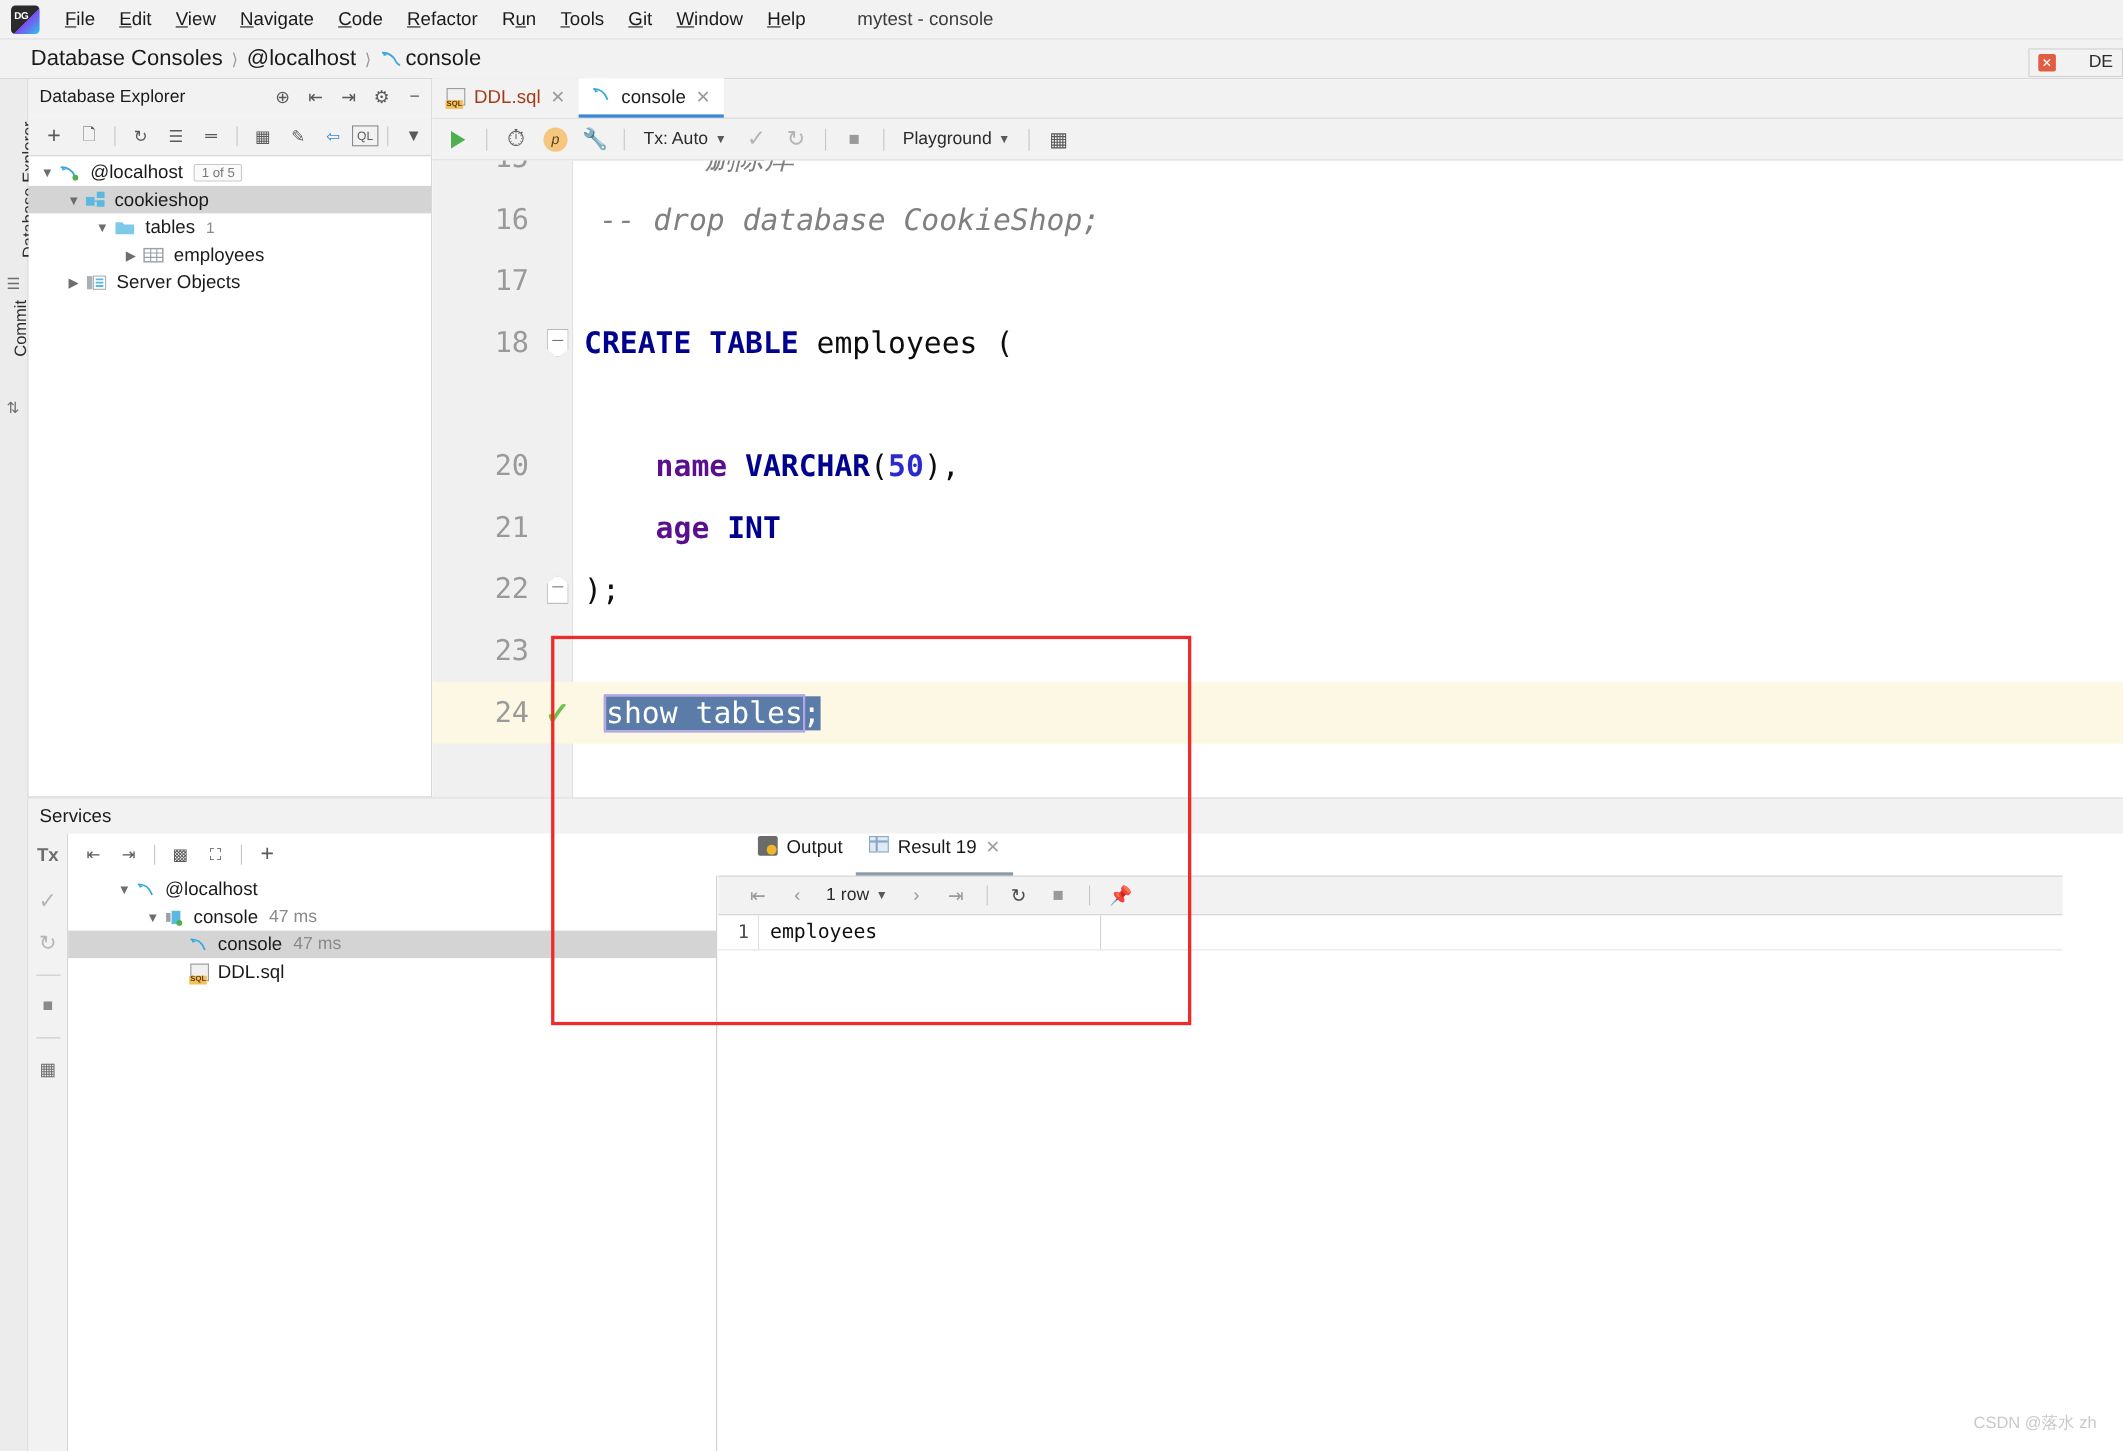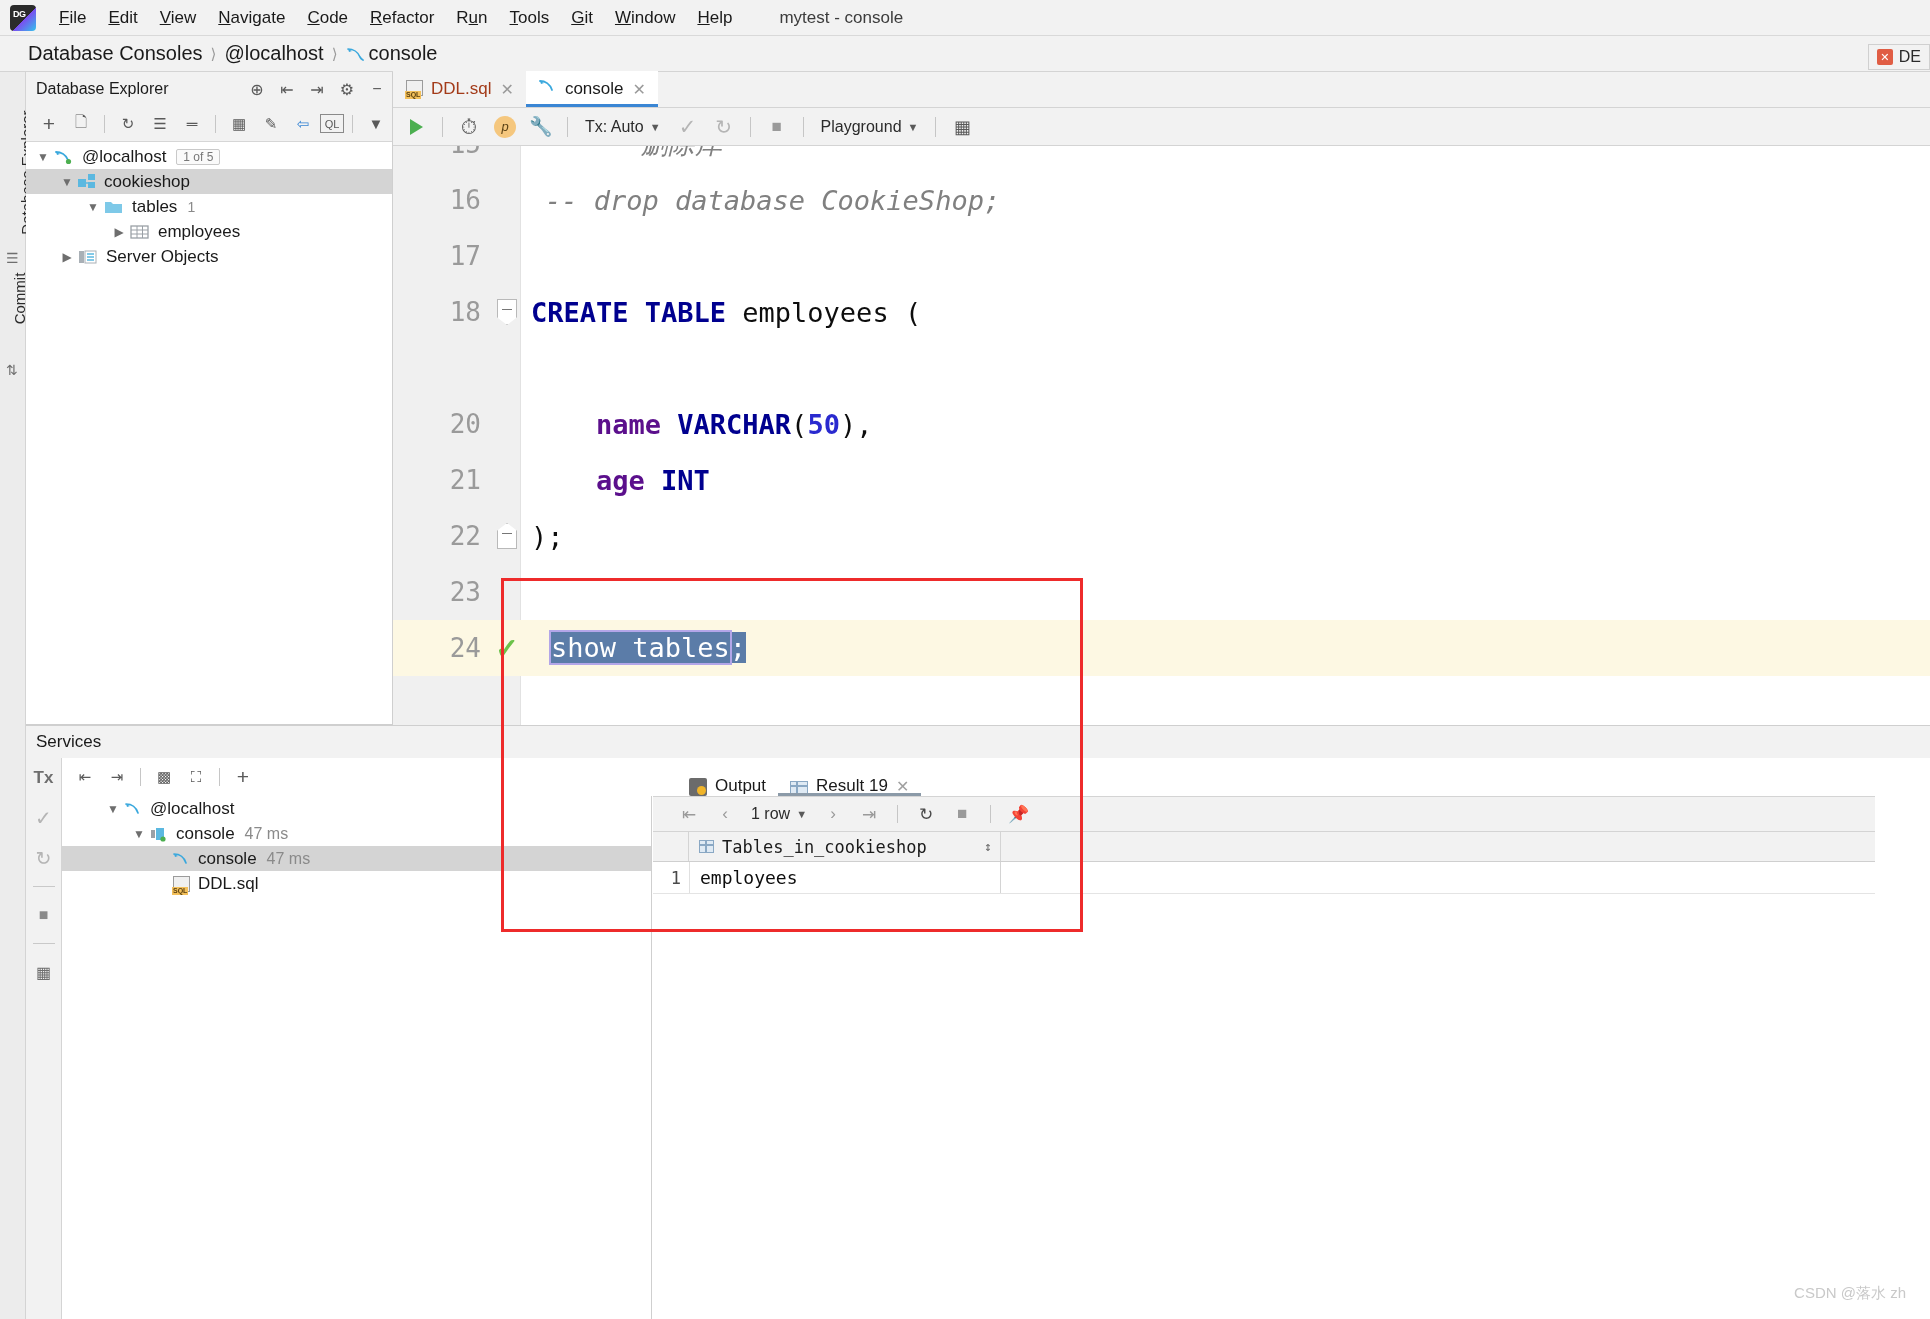--- a/index.html
+++ b/index.html
@@ -45,21 +45,21 @@
   .dolphin { display:inline-block; vertical-align:-3px; margin-right:4px; }
 
   .topright-chip{
     position:absolute; right:0; top:44px; height:26px; display:flex; align-items:center;
     gap:6px; padding:2px 8px; background:#f2f2f2; border:1px solid #d0d0d0;
   }
   .topright-chip .x{
     width:16px;height:16px;background:#e05d44;color:#fff;font-size:11px;
     display:flex;align-items:center;justify-content:center;border-radius:2px;
   }
-  .topright-chip .lbl{ font-size:16px; color:#2b2b2b; }
+  .topright-chip .lbl{ font-size:16px; color:#2b2b2b;margin-left:24px; }
 
   
   .vstrip {
     position:absolute; left:0; top:72px; width:26px; height:1247px;
     background:#ececec; border-right:1px solid #d4d4d4;
   }
   .vstrip .vtext{
     position:absolute; left:-44px; top:92px; width:140px; text-align:center;
     transform:rotate(-90deg); font-size:15px; color:#2b2b2b; white-space:nowrap;
   }
@@ -224,21 +224,21 @@
   .ms{ color:#8a8a8a; margin-left:10px; font-size:16px; }
 
   
   .result-panel{
     position:absolute; left:627px; top:0; right:0; bottom:0; background:#fff;
   }
   .res-tabs{
     height:38px; display:flex; align-items:flex-end; background:#fff; padding-left:24px;
   }
   .rtab{
-    height:36px; display:flex;align-items:flex-end;gap:8px;padding:0 12px; font-size:17px;
+    height:36px; display:flex;align-items:flex-start;gap:8px;padding:0 12px; font-size:17px;
     color:#1a1a1a; position:relative;margin-top:12px;
   }
   .rtab.active::after{
     content:""; position:absolute; left:0;right:0;bottom:0;height:3px;background:#8b9aa8;
   }
   .rtab .closex{ color:#a0a0a0; font-size:16px;}
   .output-ico{
     width:18px;height:18px;background:#6b6b6b;position:relative;border-radius:2px;
   }
   .output-ico::after{
@@ -629,28 +629,20 @@
           <span class="rt-btn">›</span>
           <span class="rt-btn">⇥</span>
           <span class="rt-sep"></span>
           <span class="rt-btn dark">↻</span>
           <span class="rt-btn">■</span>
           <span class="rt-sep"></span>
           <span class="rt-btn dark">📌</span>
         </div>
 
         <div class="res-grid">
-          <div class="rg-head">
-            <span class="rownum-col"></span>
-            <span class="colhdr">
-              <span class="grid-ico" style="width:15px;height:13px;"></span>
-              <span>Tables_in_cookieshop</span>
-              <span class="sortarrow">↕</span>
-            </span>
-          </div>
           <div class="rg-row">
             <span class="rownum">1</span>
             <span class="cell">employees</span>
           </div>
         </div>
       </div>
 
     </div>
   </div>
 

